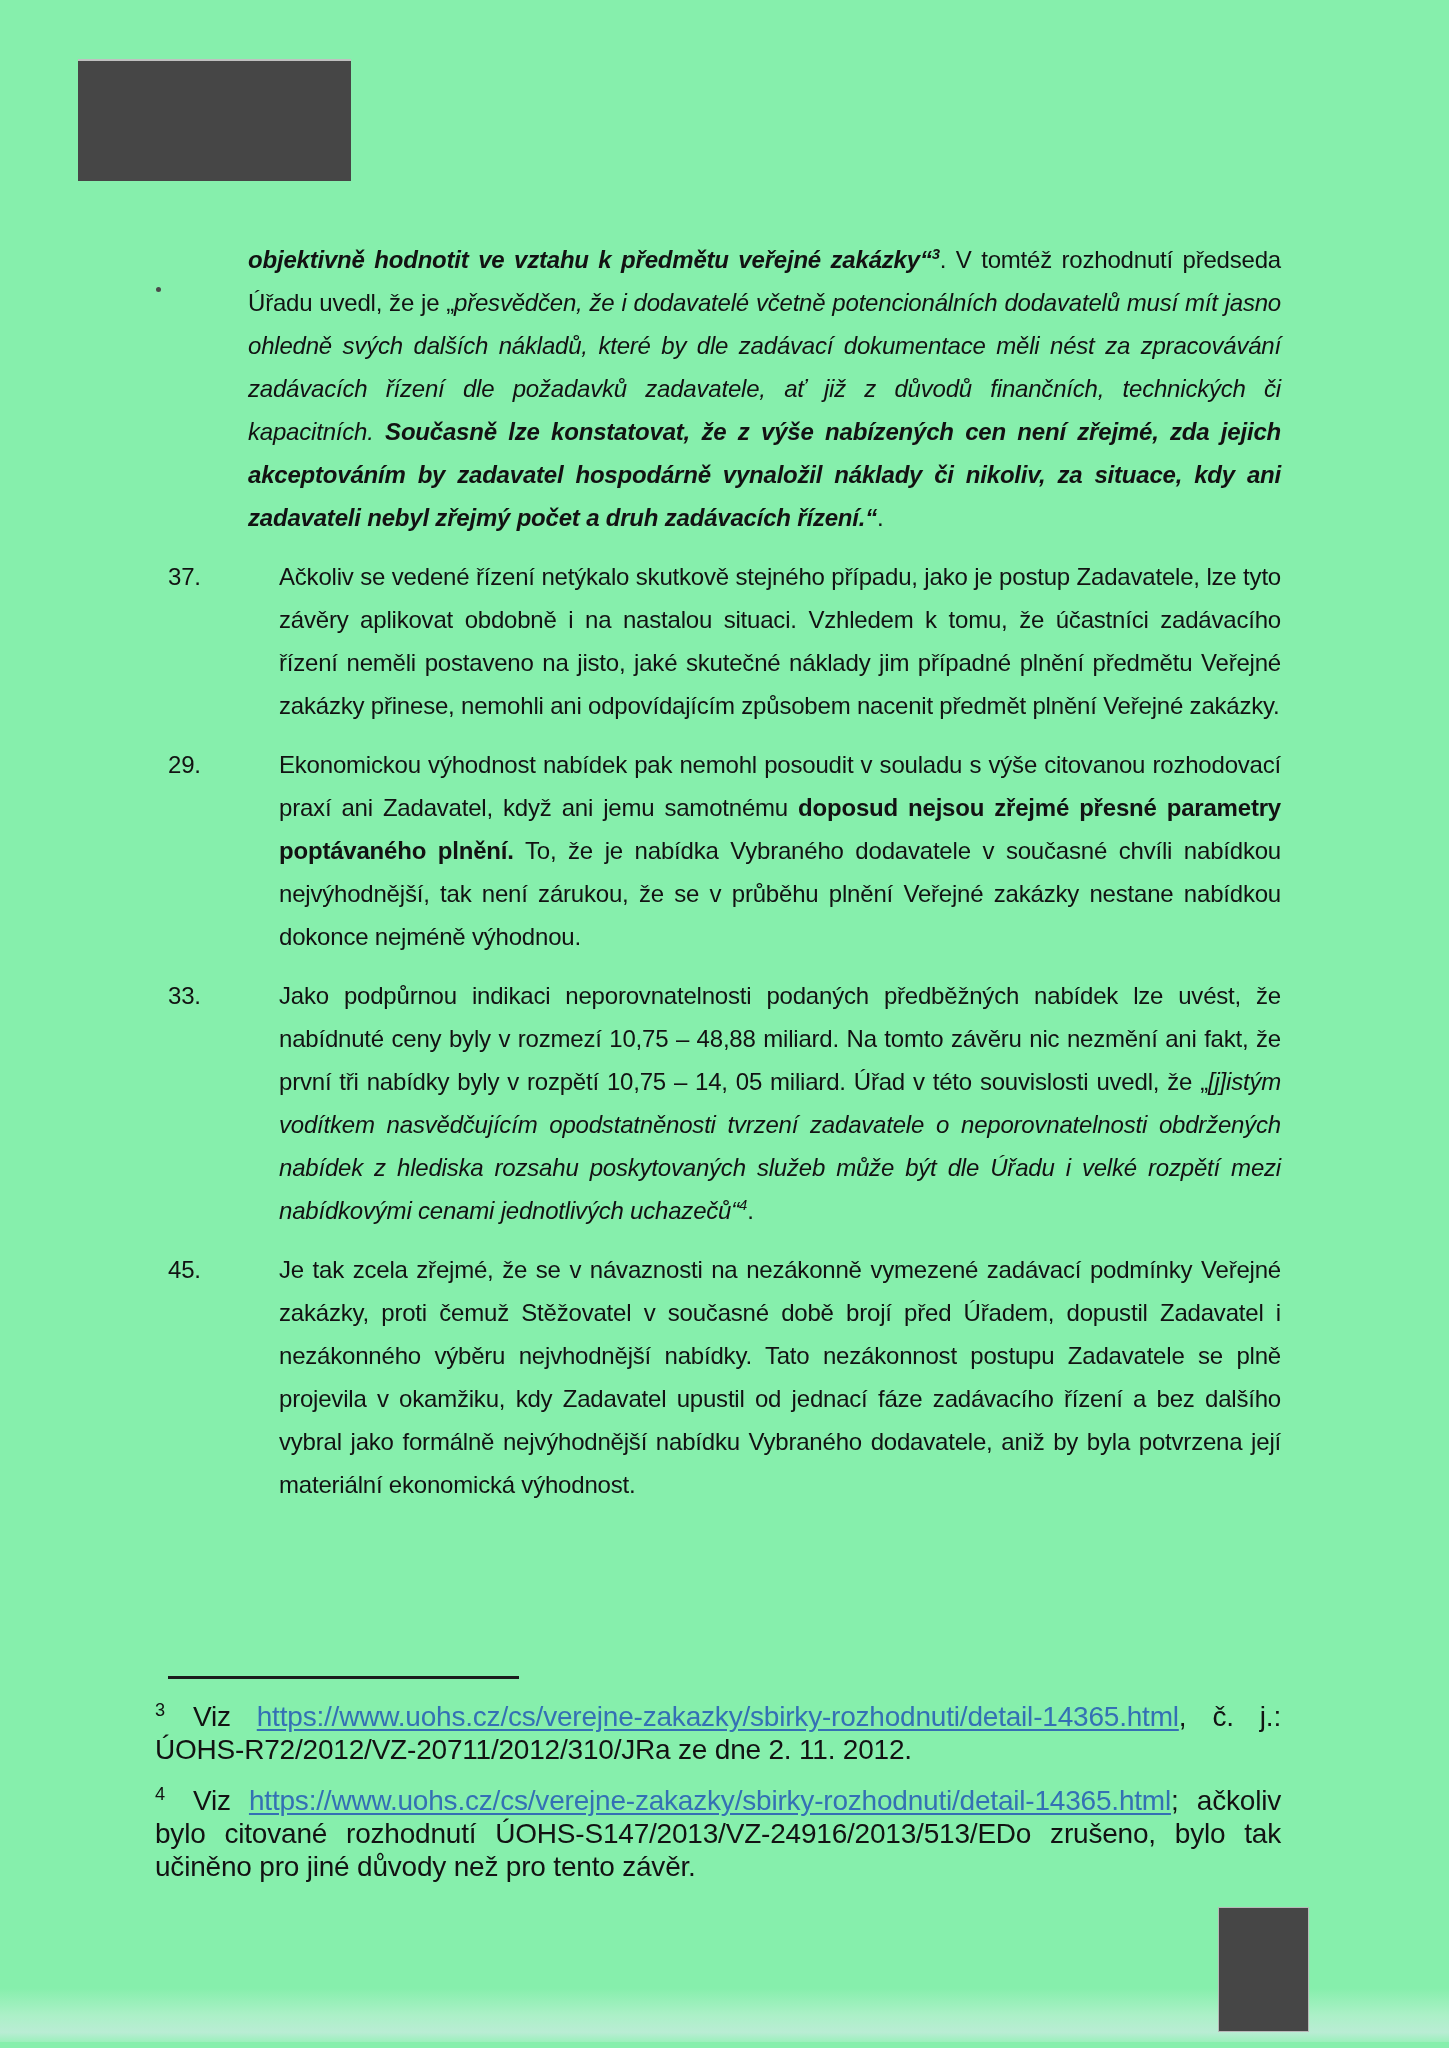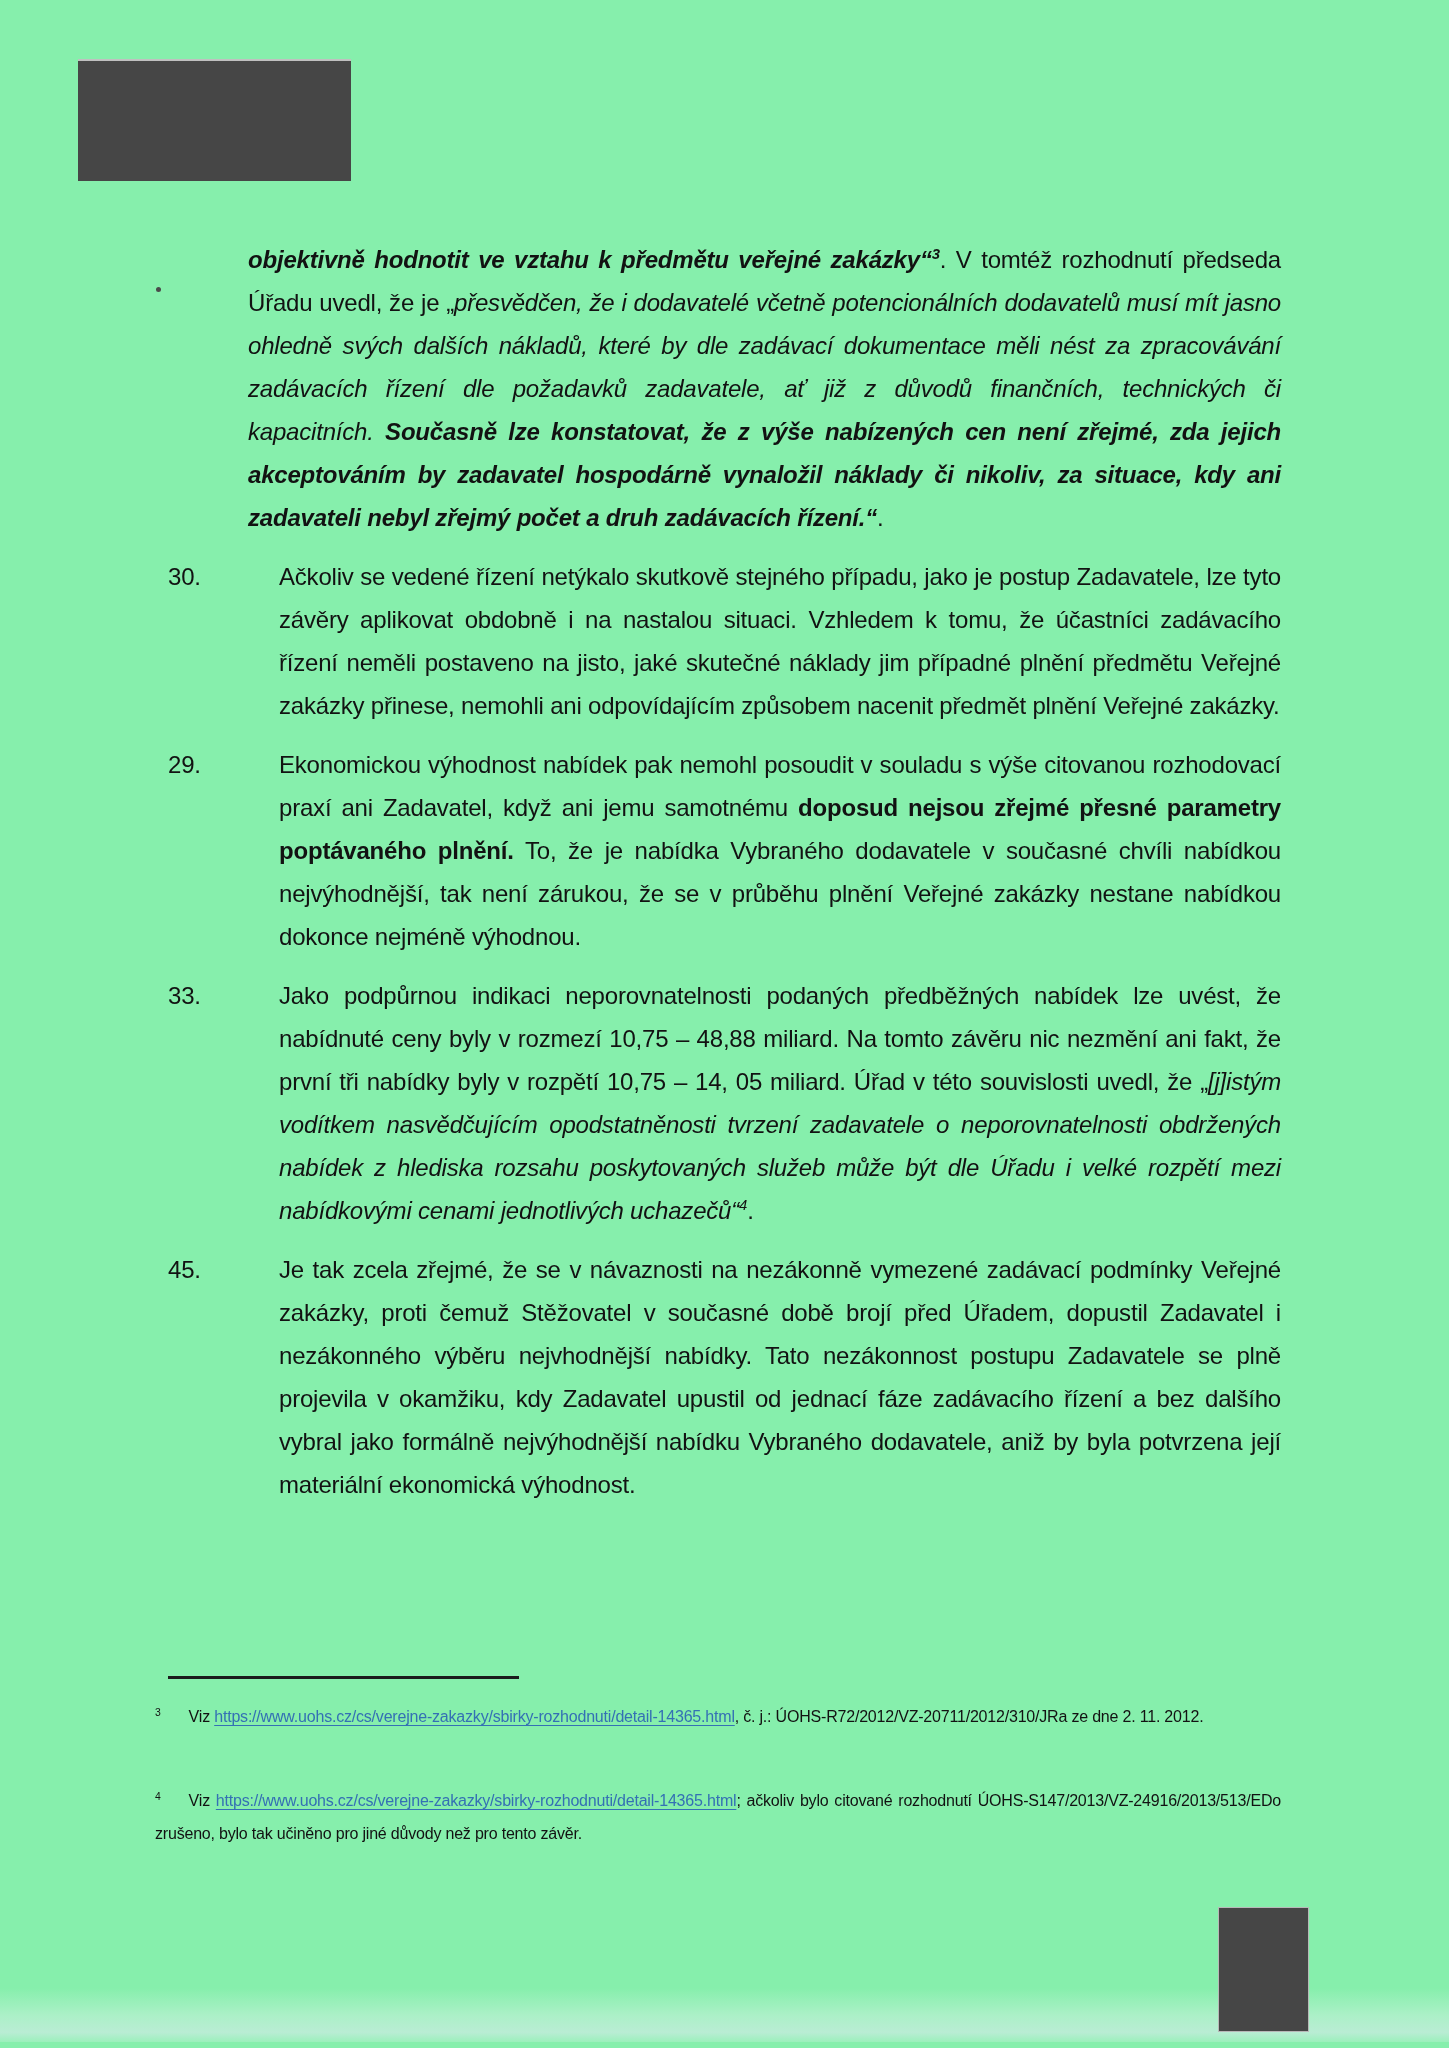--- a/index.html
+++ b/index.html
@@ -29,21 +29,21 @@
   .para.quote .ptext{margin-left:80px;}
   .seg{white-space:pre-wrap;}
   .seg.bold{font-weight:700;}
   .seg.italic{font-style:italic;}
   .seg.bold-italic{font-weight:700;font-style:italic;}
   .seg.sup{vertical-align:super;font-size:0.62em;line-height:0;}
   .seg.link{color:#3470b4;text-decoration:underline;text-underline-offset:3px;}
   .fnrule{position:absolute;left:168px;top:1676px;width:351px;height:3px;background:#1c1c1c;}
   .footnote{
     position:absolute;left:155px;width:1126px;
-    font-size:16px;line-height:33px;
+    font-size:28px;line-height:33px;
     letter-spacing:-0.2px;
     text-align:justify;
   }
   .footnote.fn3{top:1700px;}
   .footnote.fn4{top:1772px;margin-top:12px;}
   .fnmark{vertical-align:super;font-size:0.65em;line-height:0;padding-right:28px;}
   .scan-band{
     position:absolute;left:0;bottom:6px;width:100%;height:54px;
     background:linear-gradient(to bottom,
       rgba(217,242,232,0) 0%,
@@ -60,21 +60,21 @@
   <div class="redaction top"></div>
   <div class="artifact-dot"></div>
 
   <main class="textblock">
 
     <section class="para quote">
       <div class="ptext"><span class="seg bold-italic">objektivně hodnotit ve vztahu k předmětu veřejné zakázky“</span><span class="seg bold-italic sup">3</span><span class="seg normal">. V tomtéž rozhodnutí předseda Úřadu uvedl, že je „</span><span class="seg italic">přesvědčen, že i dodavatelé včetně potencionálních dodavatelů musí mít jasno ohledně svých dalších nákladů, které by dle zadávací dokumentace měli nést za zpracovávání zadávacích řízení dle požadavků zadavatele, ať již z důvodů finančních, technických či kapacitních. </span><span class="seg bold-italic">Současně lze konstatovat, že z výše nabízených cen není zřejmé, zda jejich akceptováním by zadavatel hospodárně vynaložil náklady či nikoliv, za situace, kdy ani zadavateli nebyl zřejmý počet a druh zadávacích řízení.“</span><span class="seg normal">.</span></div>
     </section>
 
     <section class="para">
-      <span class="pnum">30.</span>
+      <span class="pnum">37.</span>
       <div class="ptext"><span class="seg normal">Ačkoliv se vedené řízení netýkalo skutkově stejného případu, jako je postup Zadavatele, lze tyto závěry aplikovat obdobně i na nastalou situaci. Vzhledem k tomu, že účastníci zadávacího řízení neměli postaveno na jisto, jaké skutečné náklady jim případné plnění předmětu Veřejné zakázky přinese, nemohli ani odpovídajícím způsobem nacenit předmět plnění Veřejné zakázky.</span></div>
     </section>
 
     <section class="para">
       <span class="pnum">29.</span>
       <div class="ptext"><span class="seg normal">Ekonomickou výhodnost nabídek pak nemohl posoudit v souladu s výše citovanou rozhodovací praxí ani Zadavatel, když ani jemu samotnému </span><span class="seg bold">doposud nejsou zřejmé přesné parametry poptávaného plnění.</span><span class="seg normal"> To, že je nabídka Vybraného dodavatele v současné chvíli nabídkou nejvýhodnější, tak není zárukou, že se v průběhu plnění Veřejné zakázky nestane nabídkou dokonce nejméně výhodnou.</span></div>
     </section>
 
     <section class="para">
       <span class="pnum">33.</span>

